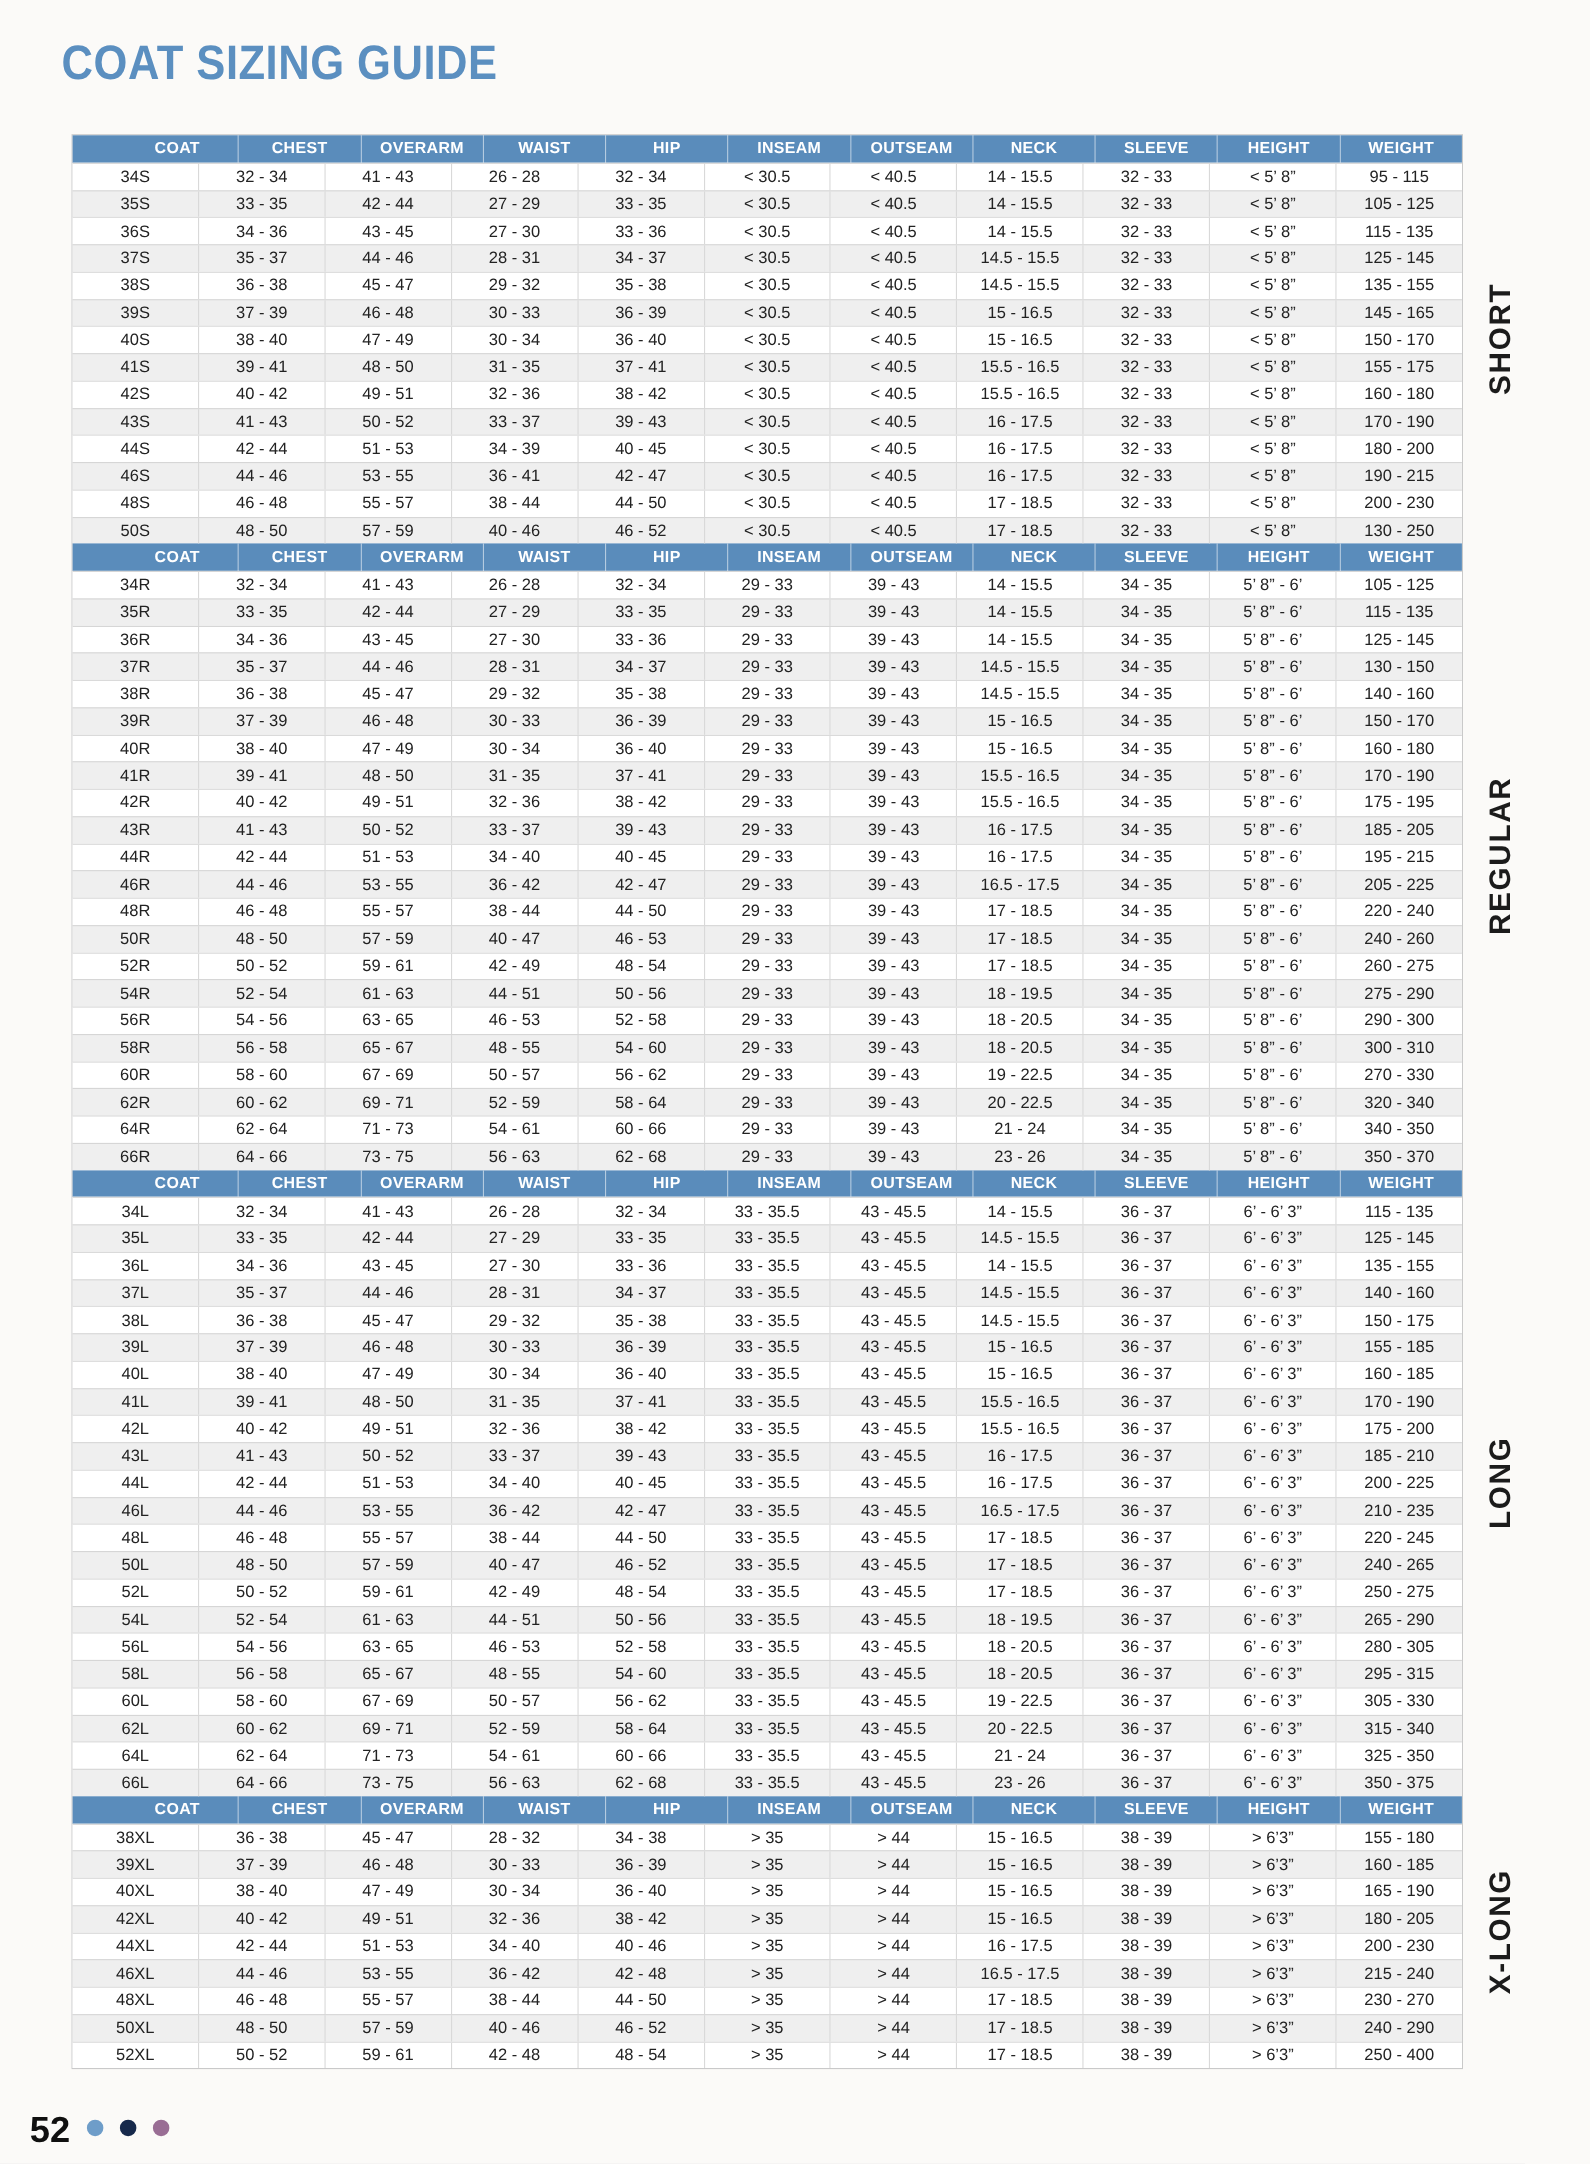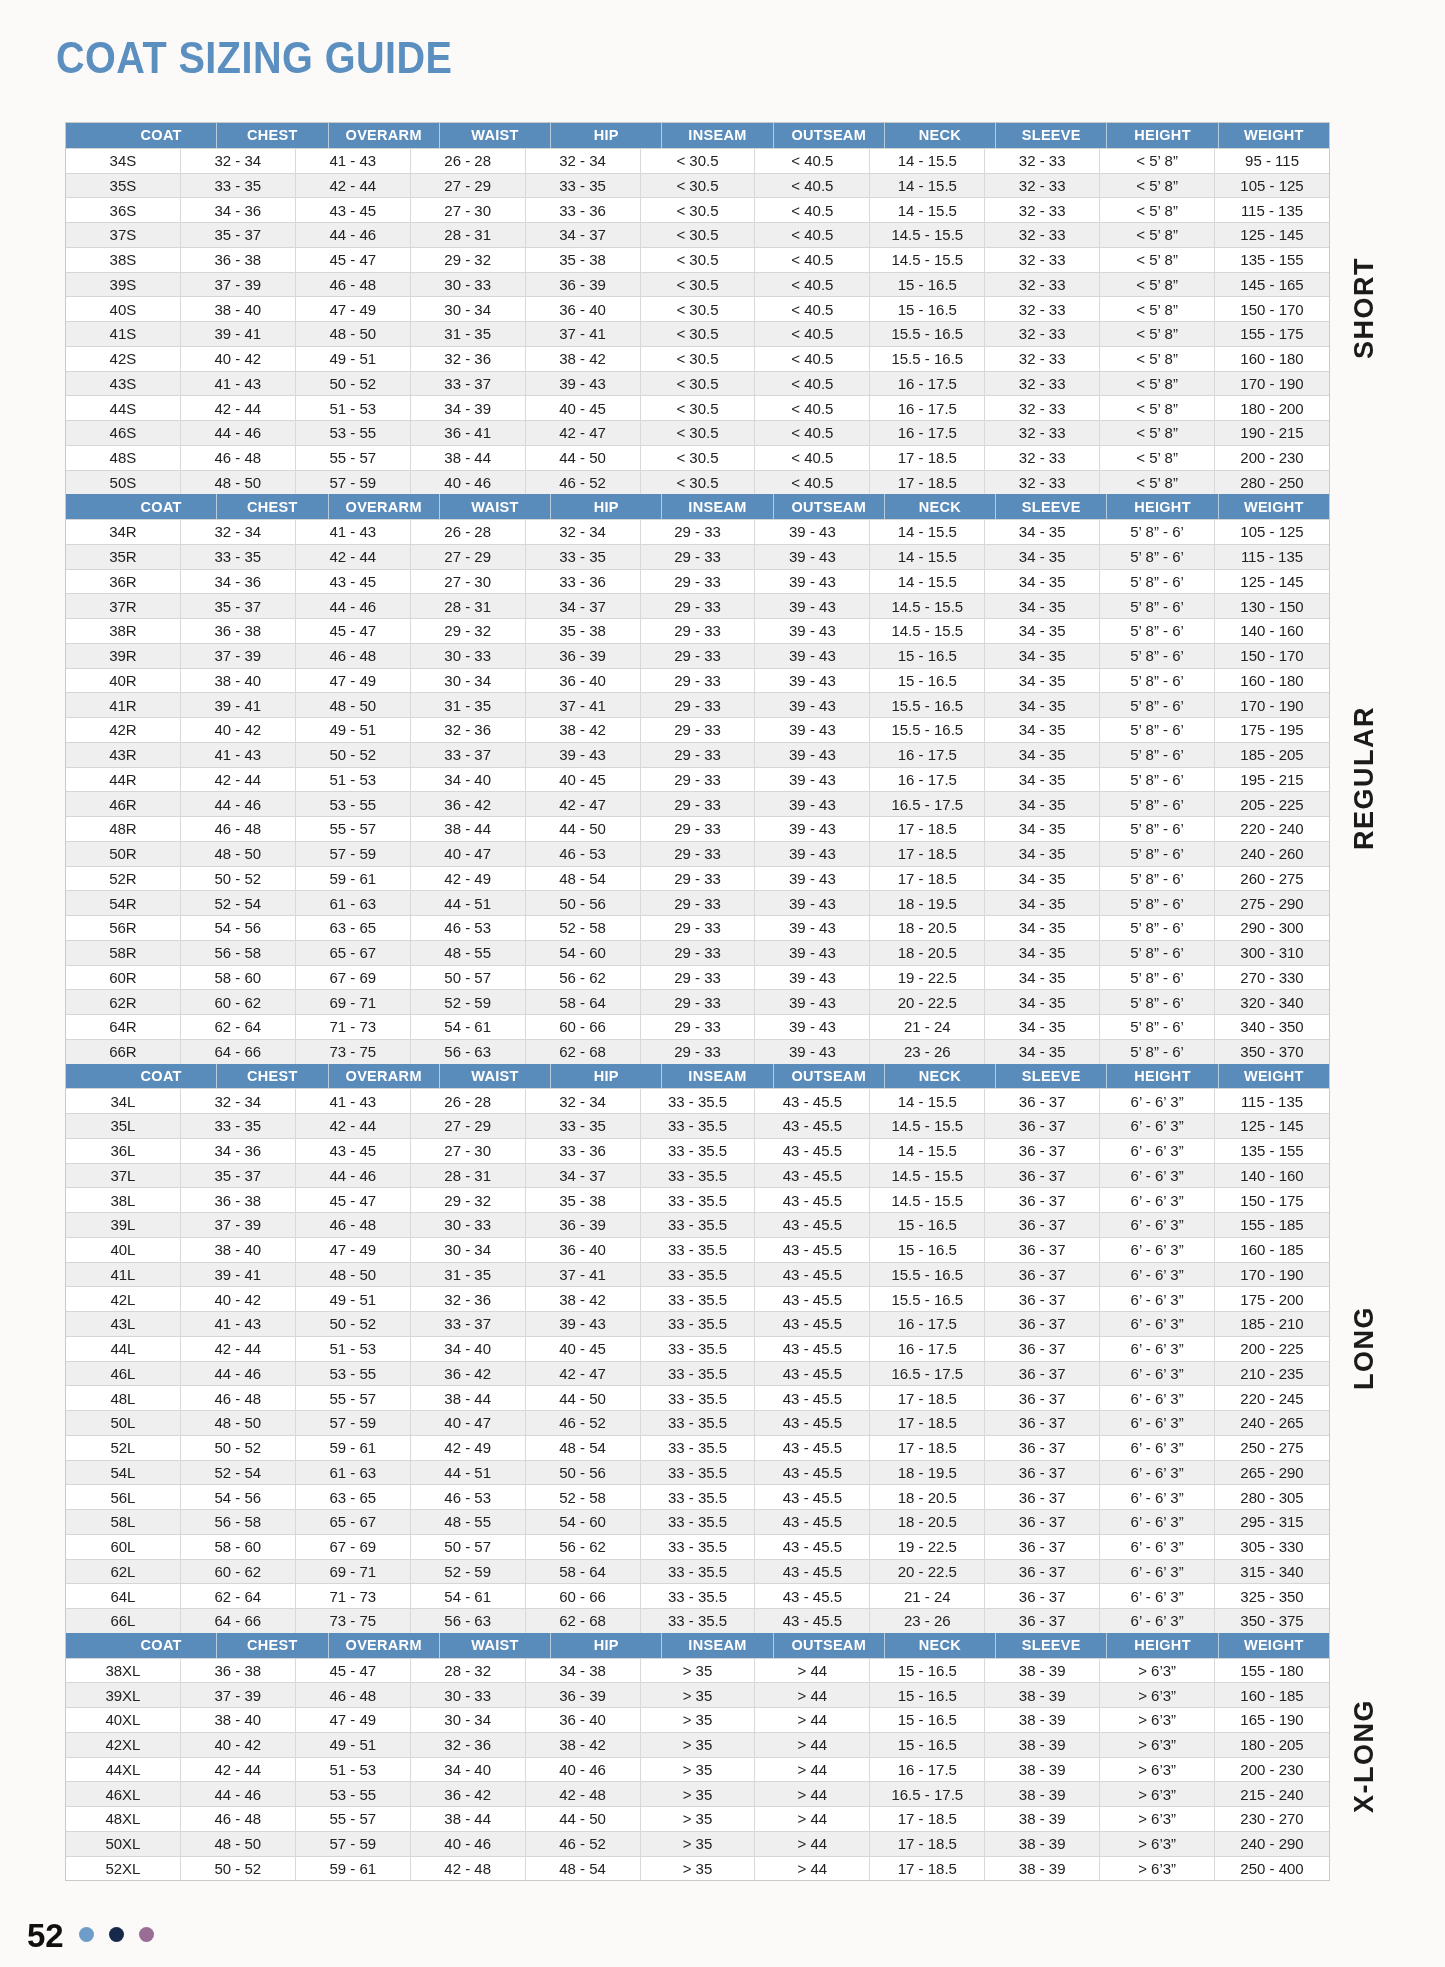--- a/index.html
+++ b/index.html
@@ -246,21 +246,21 @@
         <div class="tcell">50S</div>
         <div class="tcell">48 - 50</div>
         <div class="tcell">57 - 59</div>
         <div class="tcell">40 - 46</div>
         <div class="tcell">46 - 52</div>
         <div class="tcell">&lt; 30.5</div>
         <div class="tcell">&lt; 40.5</div>
         <div class="tcell">17 - 18.5</div>
         <div class="tcell">32 - 33</div>
         <div class="tcell">&lt; 5’ 8”</div>
-        <div class="tcell">280 - 250</div>
+        <div class="tcell">130 - 250</div>
       </div>
       <div class="trow header">
         <div class="tcell">COAT</div>
         <div class="tcell">CHEST</div>
         <div class="tcell">OVERARM</div>
         <div class="tcell">WAIST</div>
         <div class="tcell">HIP</div>
         <div class="tcell">INSEAM</div>
         <div class="tcell">OUTSEAM</div>
         <div class="tcell">NECK</div>

